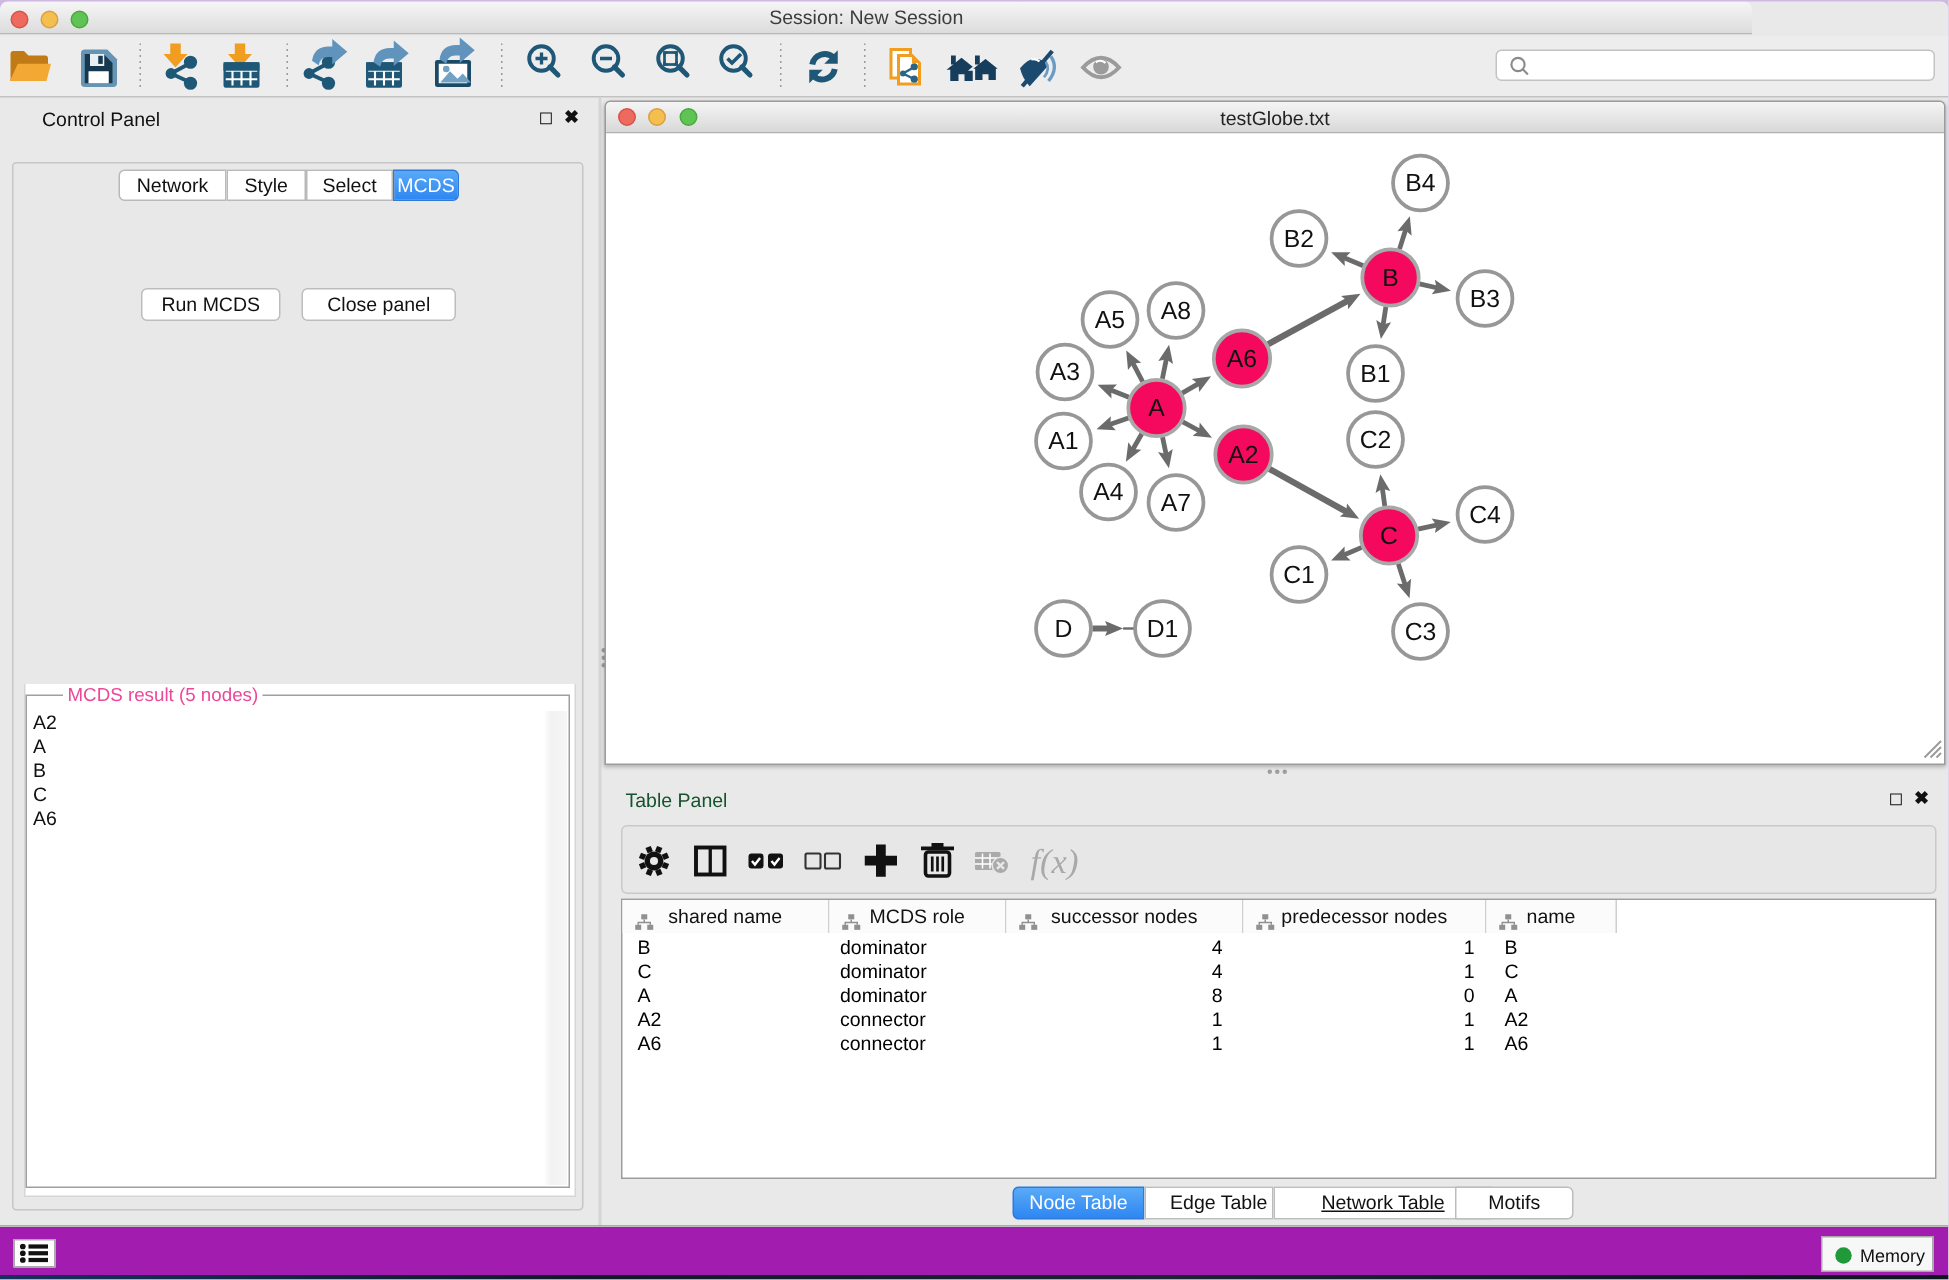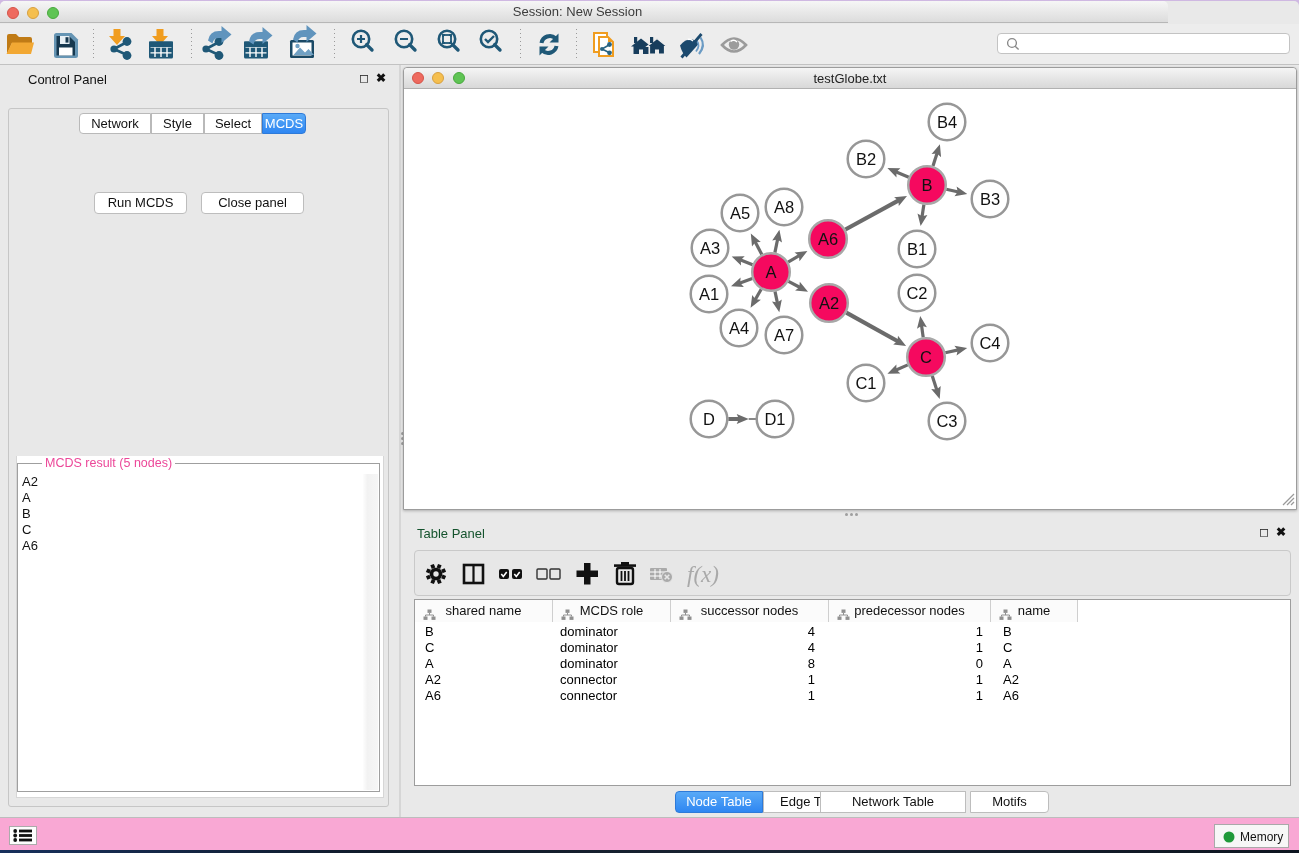--- a/index.html
+++ b/index.html
@@ -78,21 +78,21 @@
     background:#fff; border:1px solid #9d9d9d; }
   .th { position:absolute; top:0; height:22px; background:#fbfbfb;
     border-right:1px solid #cfcfcf; font-size:13px; color:#111; text-align:center; line-height:22px; }
 
   .btab { position:absolute; top:790px; height:22px; background:#fff; border:1px solid #bdbdbd;
     font-size:13px; color:#111; text-align:center; line-height:20px; }
   .btab.sel { background:linear-gradient(#59aaf7,#2e86f2); color:#fff; border-color:#2e7ad8; }
 
   
   #statusbar { position:absolute; left:0; top:816px; width:1299px; height:34px;
-    background:#f9a8d4; border-top:1px solid #bdbdbd; }
+    background:#a21caf; border-top:1px solid #bdbdbd; }
   #stbtn { position:absolute; left:9px; top:8px; width:28px; height:19px;
     background:#fdfdfd; border:1px solid #ababab; }
   #memory { position:absolute; left:1214px; top:6px; width:75px; height:24px;
     background:#f7f7f7; border:1px solid #a9a9a9; font-size:12px; color:#111; }
   #bottomstrip { position:absolute; left:0; top:850px; width:1299px; height:3px;
     background:linear-gradient(90deg,#17305c,#101a28 30%,#1a2433 60%,#0d1520); }
 </style>
 </head>
 <body>
 <div id="app">
@@ -457,21 +457,21 @@
       <div style="position:absolute; left:588px; top:72px; font-size:13px;">A2</div>
       <div style="position:absolute; left:10px; top:88px; font-size:13px;">A6</div>
       <div style="position:absolute; left:145px; top:88px; font-size:13px;">connector</div>
       <div style="position:absolute; left:300px; width:100px; top:88px; font-size:13px; text-align:right;">1</div>
       <div style="position:absolute; left:468px; width:100px; top:88px; font-size:13px; text-align:right;">1</div>
       <div style="position:absolute; left:588px; top:88px; font-size:13px;">A6</div>
     </div>
 
   <div class="btab sel" style="left:675px; width:88px; border-radius:4px 0 0 4px;">Node Table</div>
   <div class="btab" style="left:763px; width:86px;padding-left:13px;">Edge Table</div>
-  <div class="btab" style="left:820px; width:146px;">Network Table</div>
+  <div class="btab" style="left:849px; width:146px;text-decoration:underline;">Network Table</div>
   <div class="btab" style="left:970px; width:79px; border-radius:0 4px 4px 0;">Motifs</div>
 
   <div id="statusbar">
     <div id="stbtn">
         <svg width="20" height="13" viewBox="0 0 20 13" style="position:absolute;left:3px;top:2px">
           <g fill="#111">
             <circle cx="2.2" cy="2" r="1.9"></circle>
             <circle cx="2.2" cy="6.5" r="1.9"></circle>
             <circle cx="2.2" cy="11" r="1.9"></circle>
             <rect x="6" y="0.6" width="13" height="2.8"></rect>

